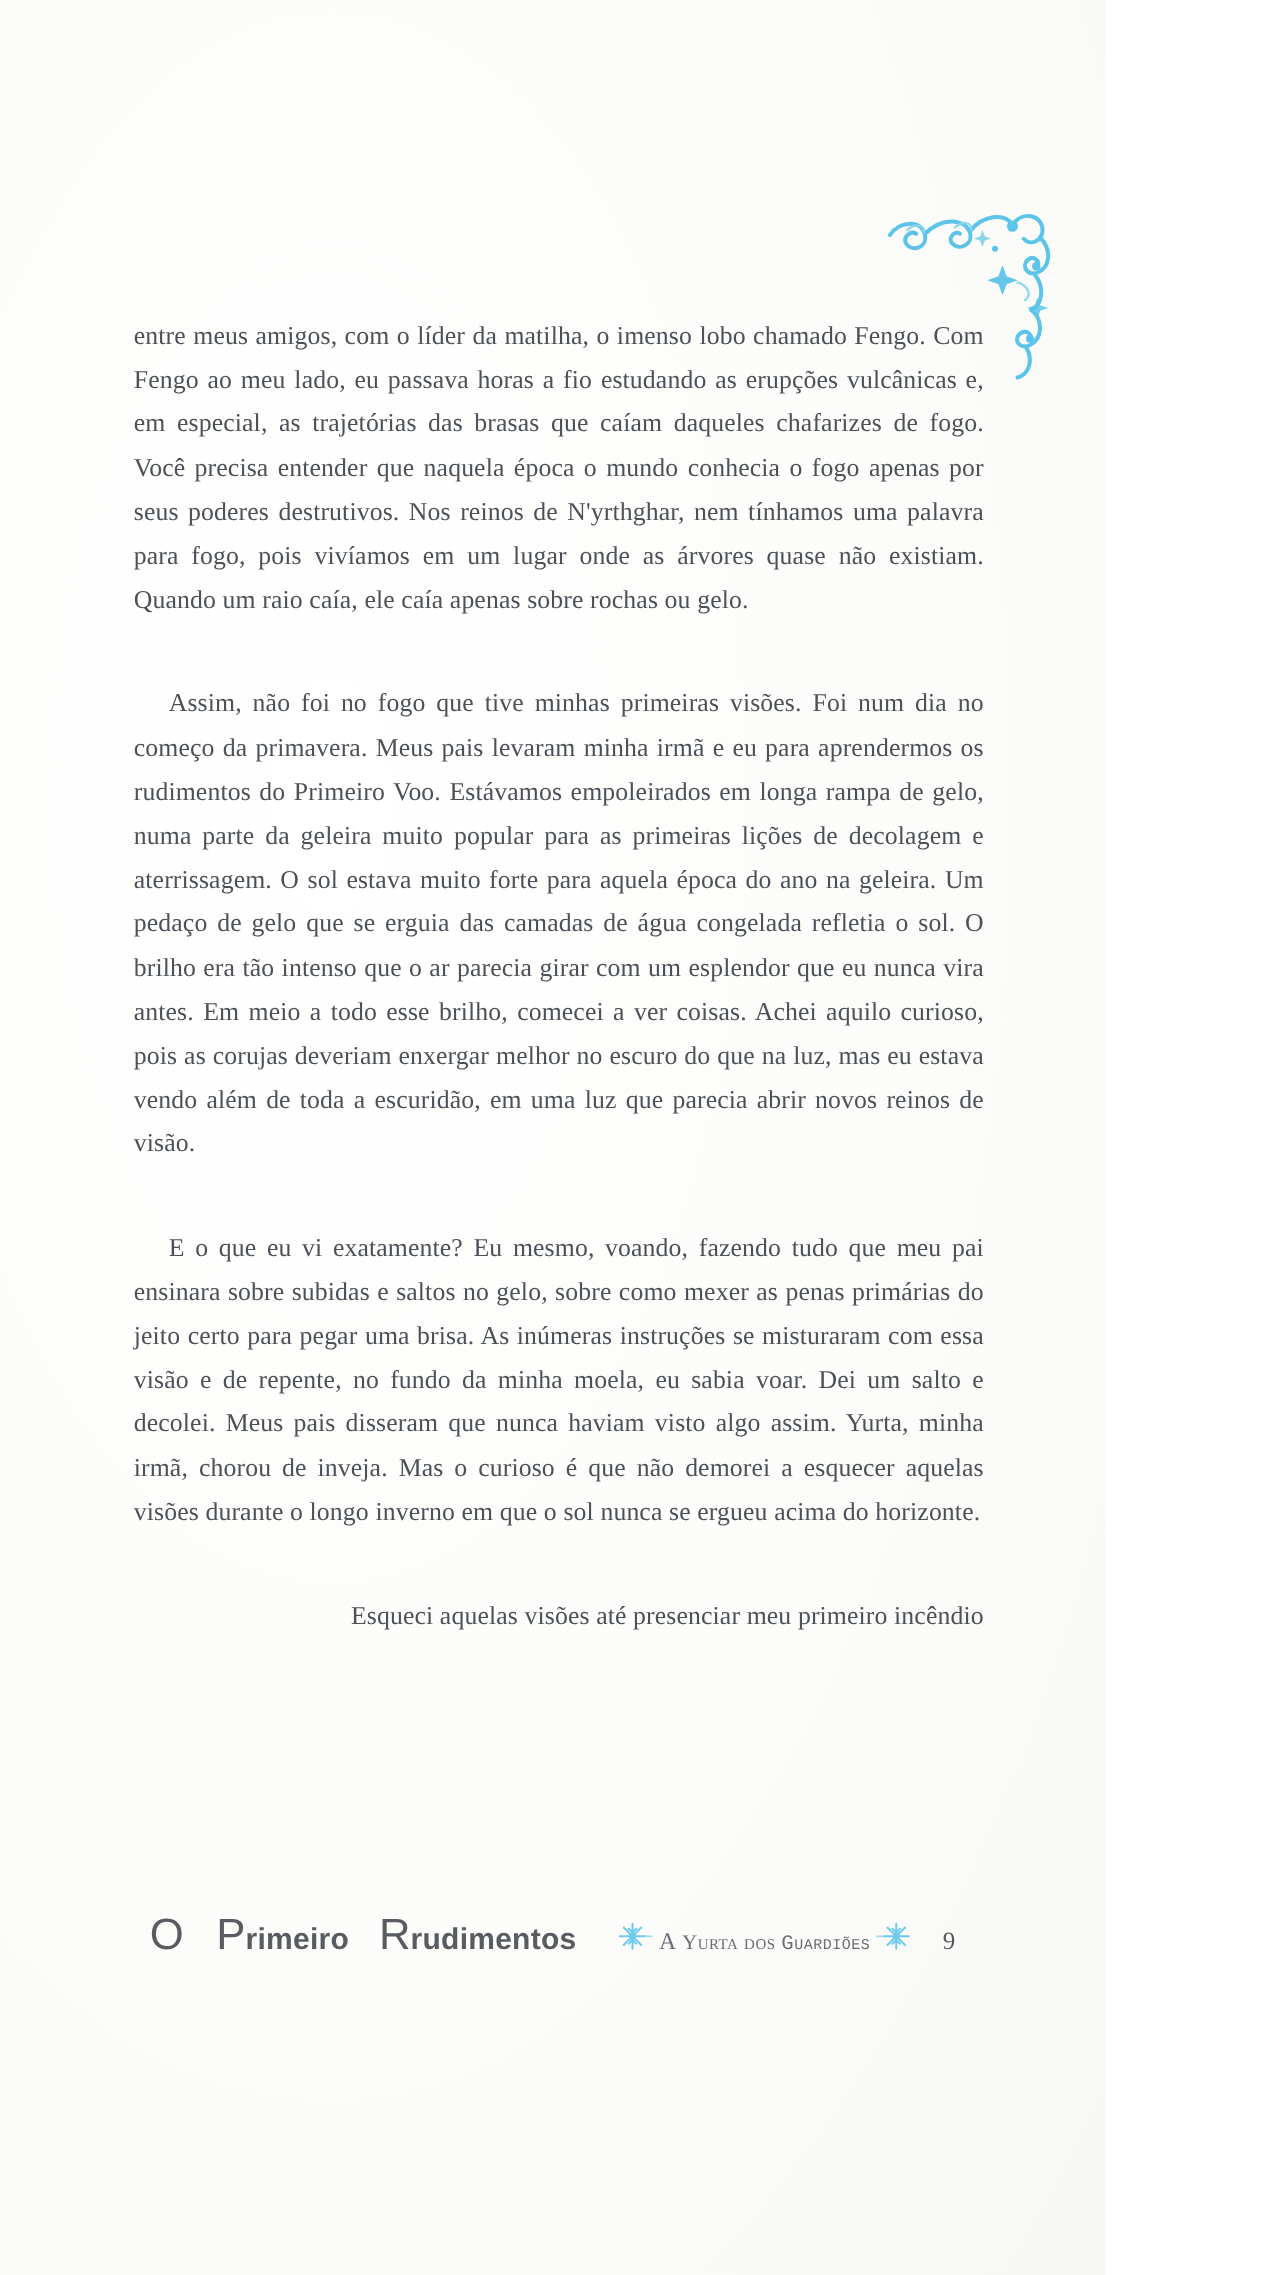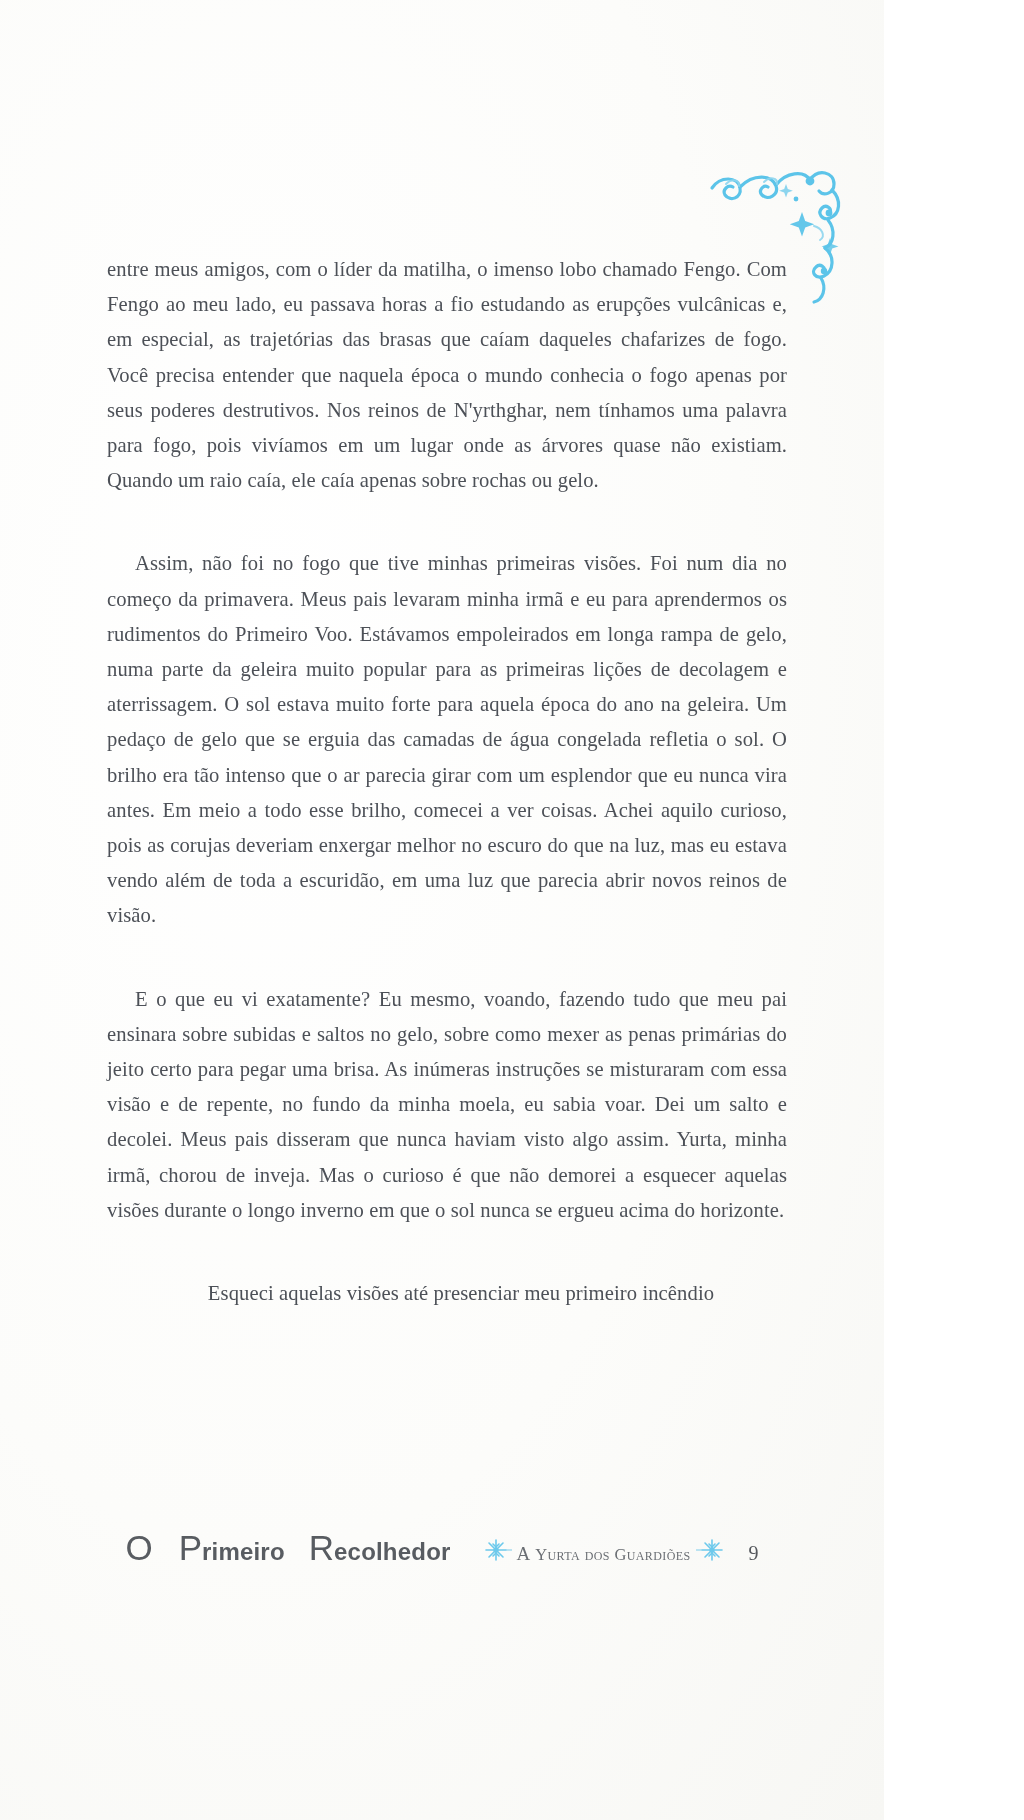--- a/index.html
+++ b/index.html
@@ -48,21 +48,21 @@
     text-align: justify;
     text-justify: inter-word;
     letter-spacing: 0.1px;
     -webkit-font-smoothing: antialiased;
   }
   .para + .para {
     text-indent: 28px;
     margin-top: 48px;
   }
   .para:last-child {
-    text-align: center;
+    text-align: right;
   }
 
   
   .footer {
     position: absolute;
     left: 0;
     right: 0;
     top: 1528px;
     display: flex;
     align-items: baseline;
@@ -166,21 +166,21 @@
       <span class="foot-word">
         <span class="foot-cap">O</span>
       </span>
       <span class="foot-gap"></span>
       <span class="foot-word">
         <span class="foot-cap">P</span>
           <span class="foot-rest">rimeiro</span>
       </span>
       <span class="foot-word">
         <span class="foot-cap">R</span>
-          <span class="foot-rest">ecolhedor</span>
+          <span class="foot-rest">rudimentos</span>
       </span>
     </div>
 
     <span class="foot-snow">
       <svg viewBox="0 0 34 26" width="34" height="26" aria-hidden="true">
         <g stroke="#6cc9ec" stroke-width="1.6" stroke-linecap="round" fill="none">
           <line x1="17" y1="3" x2="17" y2="23"></line>
           <line x1="7" y1="13" x2="27" y2="13"></line>
           <line x1="10" y1="6" x2="24" y2="20"></line>
           <line x1="24" y1="6" x2="10" y2="20"></line>
@@ -188,21 +188,21 @@
             <line x1="20" y1="7" x2="17" y2="10"></line>
           <line x1="14" y1="19" x2="17" y2="16"></line>
             <line x1="20" y1="19" x2="17" y2="16"></line>
         </g>
         <circle cx="17" cy="13" r="2.6" fill="#6cc9ec"></circle>
         <line x1="27" y1="13" x2="33" y2="13" stroke="#9fd9ee" stroke-width="1.4"></line>
       </svg>
     </span>
 
     <span class="foot-series">
-      <span class="sc-big">A</span><span>&nbsp;</span><span style="font-variant: small-caps;"><span>Yurta</span></span><span>&nbsp;</span><span style="font-variant: small-caps;"><span>dos</span></span><span>&nbsp;</span><span style="font-variant: small-caps;"><span>Guardiões</span></span>
+      <span class="sc-big">A</span><span>&nbsp;</span><span style="font-variant: small-caps;"><span>Yurta</span></span><span>&nbsp;</span><span style="font-variant: small-caps;"><span>dos</span></span><span>&nbsp;</span><span style="font-variant: small-caps; font-family: Liberation Mono, monospace;"><span>Guardiões</span></span>
     </span>
 
     <span class="foot-snow">
       <svg viewBox="0 0 34 26" width="34" height="26" aria-hidden="true">
         <g stroke="#6cc9ec" stroke-width="1.6" stroke-linecap="round" fill="none">
           <line x1="17" y1="3" x2="17" y2="23"></line>
           <line x1="7" y1="13" x2="27" y2="13"></line>
           <line x1="10" y1="6" x2="24" y2="20"></line>
           <line x1="24" y1="6" x2="10" y2="20"></line>
           <line x1="14" y1="7" x2="17" y2="10"></line>

